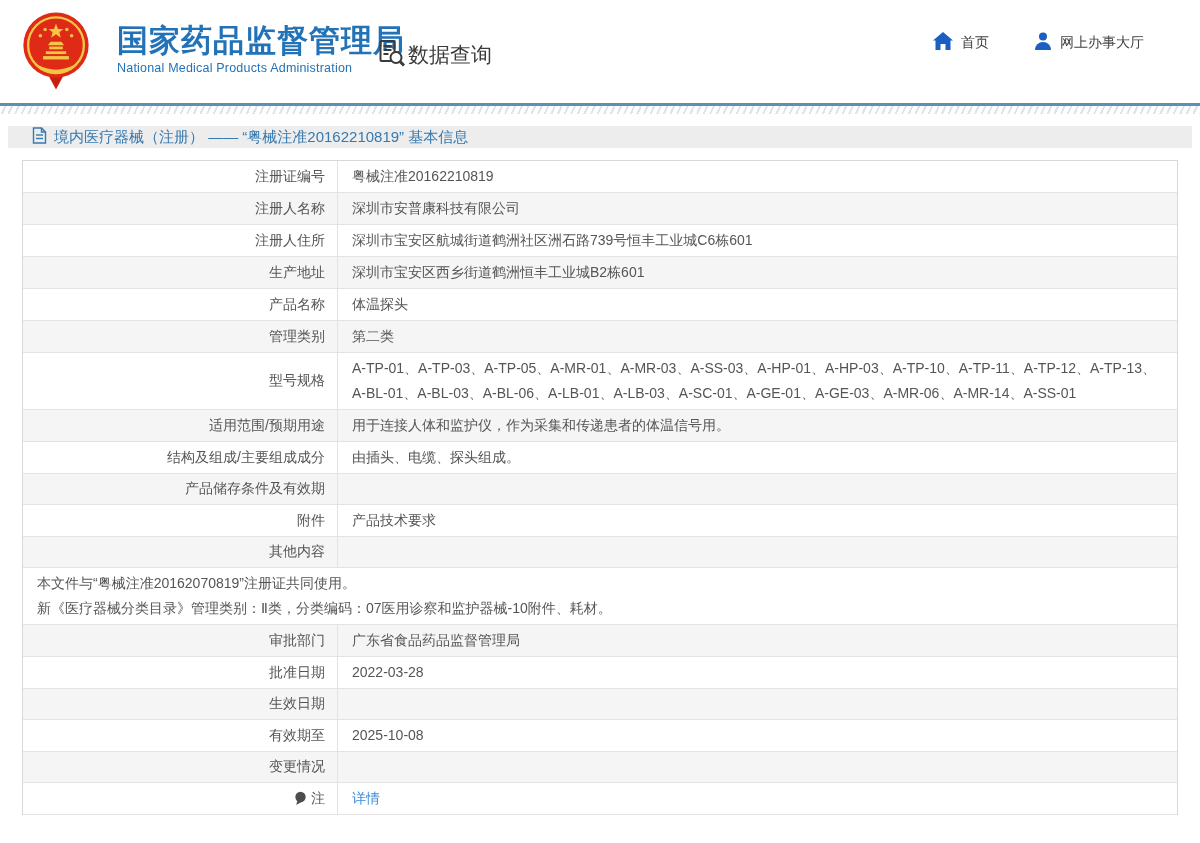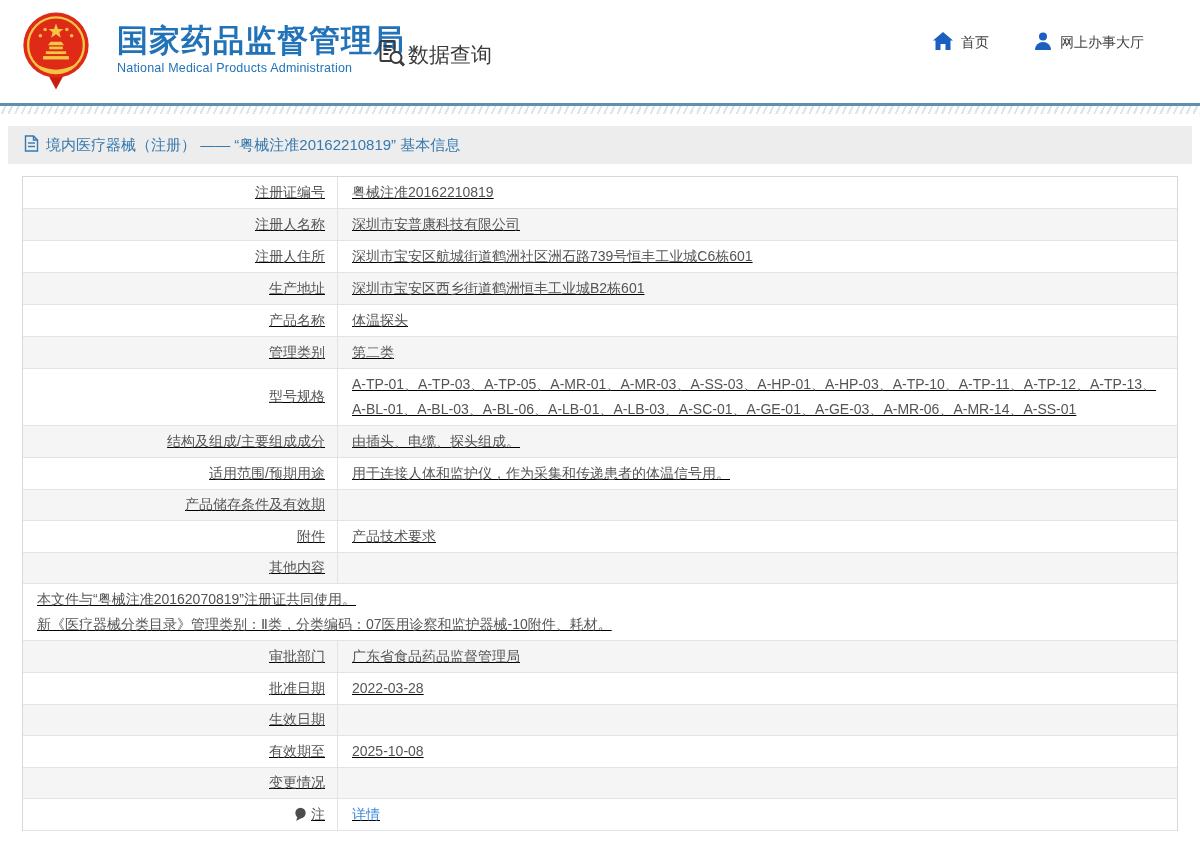--- a/index.html
+++ b/index.html
@@ -27,30 +27,29 @@
   .nav-item { display: flex; flex-direction: row; align-items: center; gap: 7px; cursor: pointer; }
   .nav-item .nav-label { font-size: 14px; color: #404040; white-space: nowrap; }
   
   .hatch-band {
     border-top: 3px solid #6090b0;
     height: 11px;
     background: repeating-linear-gradient(115deg, #ffffff 0px, #ffffff 4px, #dde5ec 4px, #dde5ec 6px);
   }
   
   .section-bar {
-    margin: 12px 8px 0 8px; height: 38px; background: #ededed;
-    display: flex; align-items: center; padding-left: 16px; gap: 7px;
+    margin: 12px 8px 0 8px; height: 22px; background: #ededed;
+    display: flex; align-items: center; padding-left: 24px; gap: 7px;
   }
   .section-bar .sec-title { font-size: 15px; color: #3679af; }
   
   .info-table {
     margin: 12px 22px 12px 22px;
     border: 1px solid #d8d8d8;
     border-bottom: none;
-    text-decoration: underline;
   }
   .t-row { display: flex; min-height: 31px; border-bottom: 1px solid #e3e3e3; background: #ffffff; }
   .t-row:nth-child(even) { background: #f5f5f5; }
   .label-cell {
     flex: 0 0 315px; width: 315px;
     display: flex; align-items: center; justify-content: flex-end; gap: 4px;
     padding: 3px 12px; text-align: right;
     font-size: 14px; color: #555555;
     border-right: 1px solid #e3e3e3;
   }
@@ -194,32 +193,32 @@
     <div class="t-row">
       <div class="label-cell">
         <span>型号规格</span>
       </div>
       <div class="value-cell">
         <div>A-TP-01、A-TP-03、A-TP-05、A-MR-01、A-MR-03、A-SS-03、A-HP-01、A-HP-03、A-TP-10、A-TP-11、A-TP-12、A-TP-13、A-BL-01、A-BL-03、A-BL-06、A-LB-01、A-LB-03、A-SC-01、A-GE-01、A-GE-03、A-MR-06、A-MR-14、A-SS-01</div>
       </div>
     </div>
     <div class="t-row">
       <div class="label-cell">
+        <span>适用范围/预期用途</span>
+      </div>
+      <div class="value-cell">
+        <div>用于连接人体和监护仪，作为采集和传递患者的体温信号用。</div>
+      </div>
+    </div>
+    <div class="t-row">
+      <div class="label-cell">
         <span>结构及组成/主要组成成分</span>
       </div>
       <div class="value-cell">
         <div>由插头、电缆、探头组成。</div>
-      </div>
-    </div>
-    <div class="t-row">
-      <div class="label-cell">
-        <span>适用范围/预期用途</span>
-      </div>
-      <div class="value-cell">
-        <div>用于连接人体和监护仪，作为采集和传递患者的体温信号用。</div>
       </div>
     </div>
     <div class="t-row">
       <div class="label-cell">
         <span>产品储存条件及有效期</span>
       </div>
       <div class="value-cell"></div>
     </div>
     <div class="t-row">
       <div class="label-cell">

